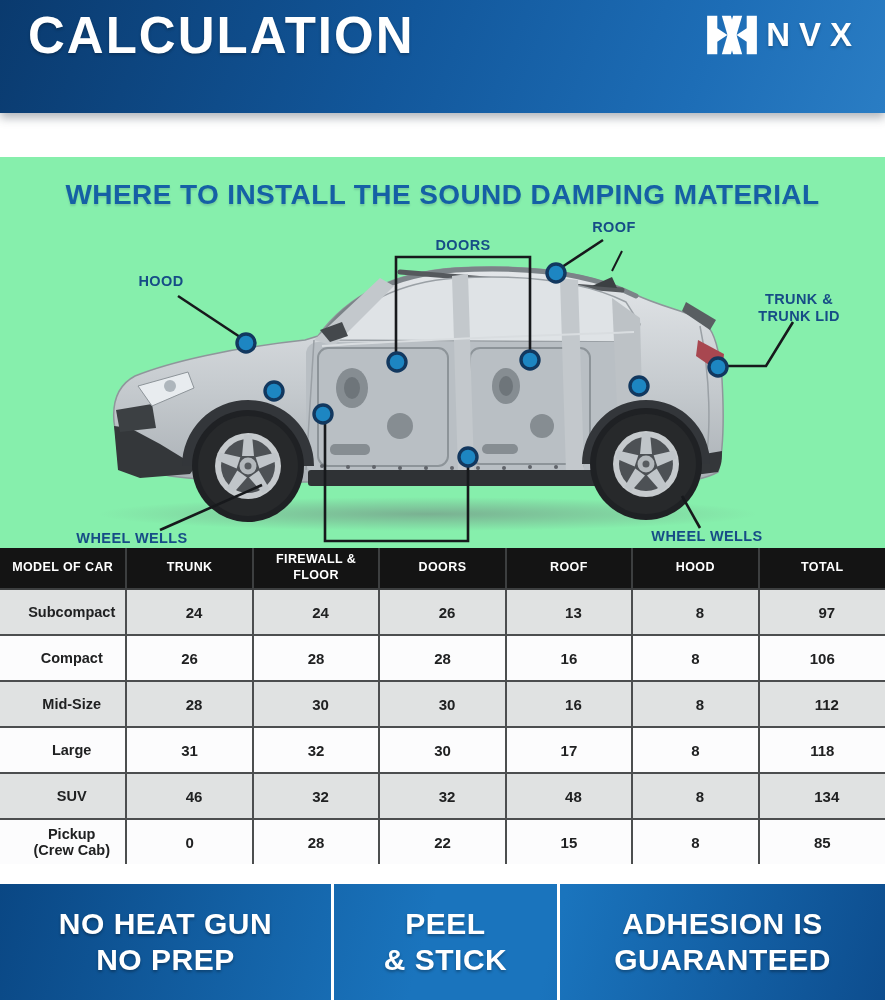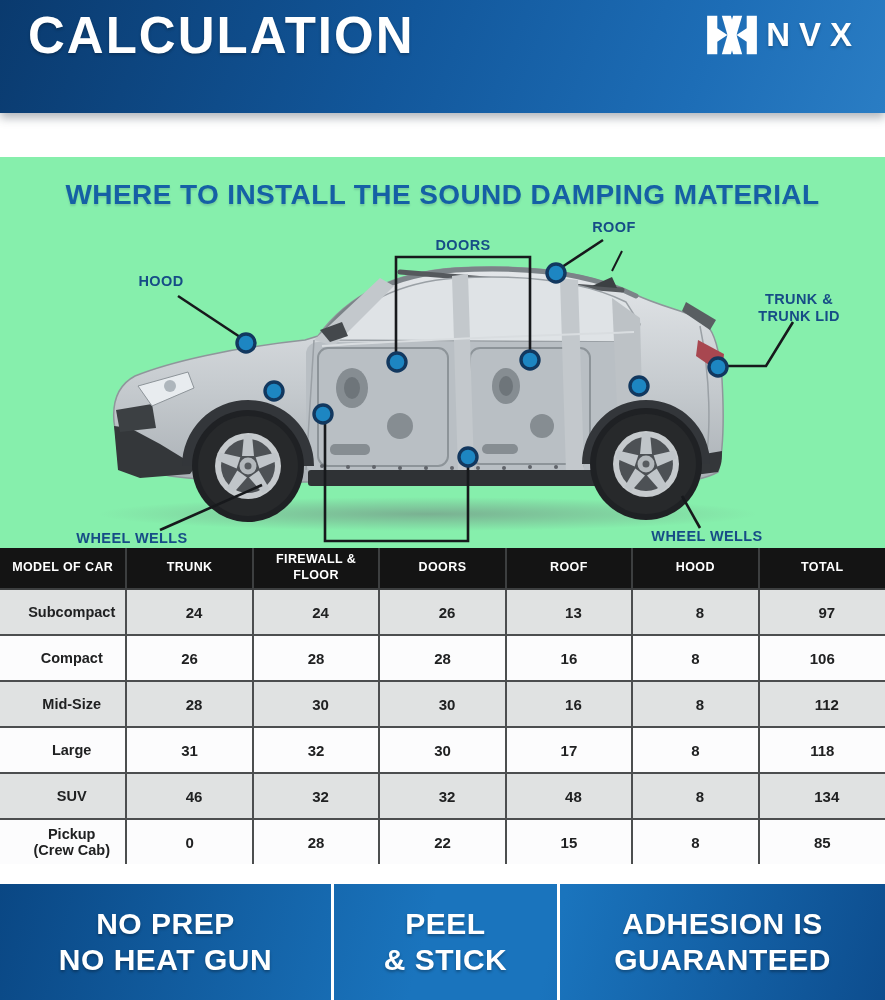--- a/index.html
+++ b/index.html
@@ -279,22 +279,22 @@
         <td>22</td>
         <td>15</td>
         <td>8</td>
         <td>85</td>
       </tr>
     </tbody>
   </table>
 
   <footer class="bottom-banner">
     <div class="claim claim-1">
+      <span>NO HEAT GUN</span>
       <span>NO PREP</span>
-      <span>NO HEAT GUN</span>
     </div>
     <div class="claim claim-2">
       <span>PEEL</span>
       <span>&amp; STICK</span>
     </div>
     <div class="claim claim-3">
       <span>ADHESION IS</span>
       <span>GUARANTEED</span>
     </div>
   </footer>

